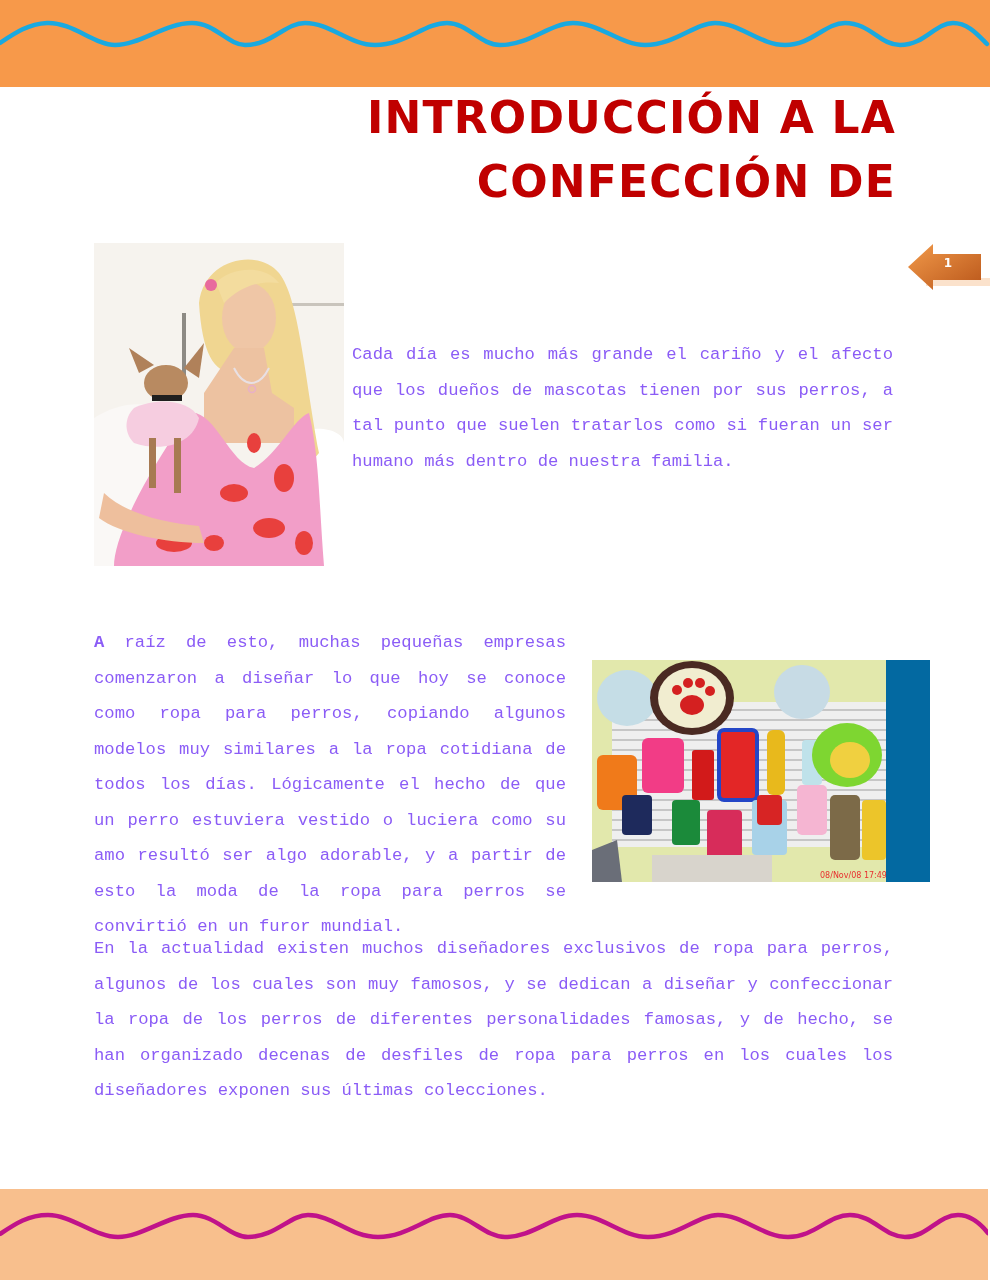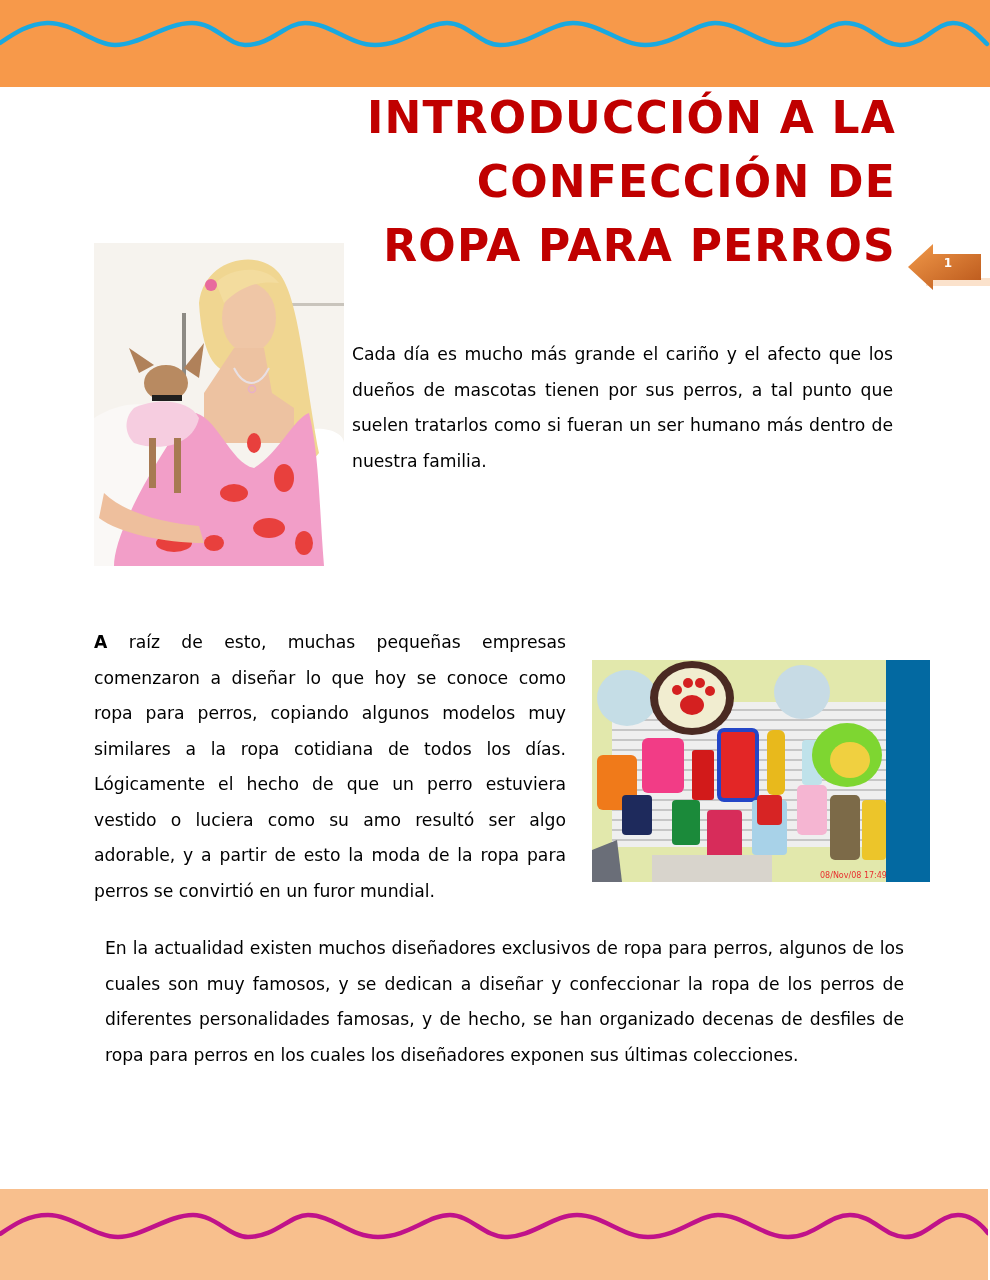--- a/index.html
+++ b/index.html
@@ -40,39 +40,38 @@
     .photo {
       position: absolute; overflow: hidden;
     }
     .photo-1 { left: 94px; top: 243px; width: 250px; height: 323px;
       background: linear-gradient(180deg, #f7f5f0 0%, #fbfaf6 40%, #f2eee8 100%); }
     .photo-2 { left: 592px; top: 660px; width: 338px; height: 222px;
       background: #0369a1; }
     .para {
       position: absolute; margin: 0;
       font-size: 17.2px; line-height: 35.5px;
-      text-align: justify; color: #000000;
+      text-align: justify; color: #8b5cf6; font-family: Liberation Mono, monospace;
     }
     .para-1 { left: 352px; top: 337px; width: 541px; }
     .para-2 { left: 94px; top: 613px; width: 472px; margin-top: 12px; }
-    .para-3 { left: 94px; top: 931px; width: 799px; margin-left: 11px; }
+    .para-3 { left: 94px; top: 931px; width: 799px; }
     .drop { font-weight: bold; }
   </style>
 </head>
 <body>
 
 <div class="header-band">
   <svg class="wave" width="990" height="87" viewBox="0 0 990 87">
     <path d="M0,43 C15,33 28,24 47,23 C72,22 95,45 115,45 C140,45 165,23 192,23 C215,23 228,45 245,45 C272,45 285,23 305,23 C330,23 350,45 375,45 C405,45 425,23 447,23 C468,23 480,45 500,45 C530,45 550,23 573,23 C600,23 620,45 645,45 C675,45 695,23 715,23 C740,23 760,45 785,45 C812,45 825,23 845,23 C870,23 880,45 900,45 C925,45 935,23 953,23 C968,23 978,35 987,44" fill="none" stroke="#1aa9e0" stroke-width="4.5" stroke-linecap="round"></path>
   </svg>
 </div>
 
 <h1 class="title">
   <span>INTRODUCCIÓN A LA CONFECCIÓN DE</span><br>
-  <span>ROPA PARA PERROS</span>
 </h1>
 
 <div class="page-badge">
   <svg width="84" height="50" viewBox="0 0 84 50">
     <defs>
       <linearGradient id="arrowGrad" x1="0" y1="0" x2="1" y2="1">
         <stop offset="0" stop-color="#f29a4a"></stop>
         <stop offset="1" stop-color="#b9561a"></stop>
       </linearGradient>
     </defs>

